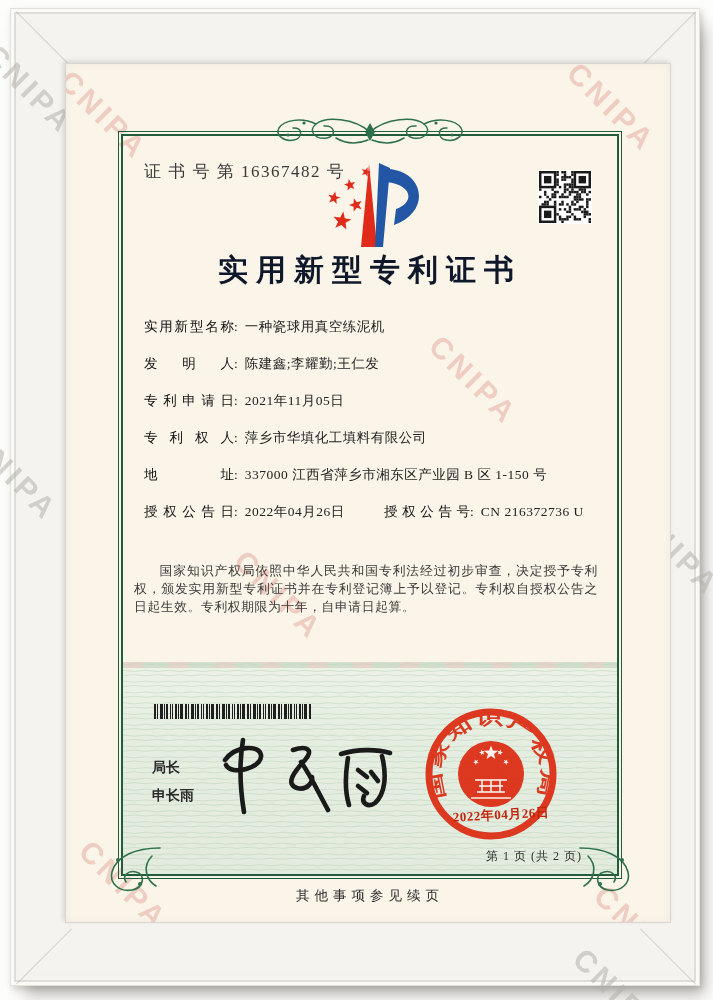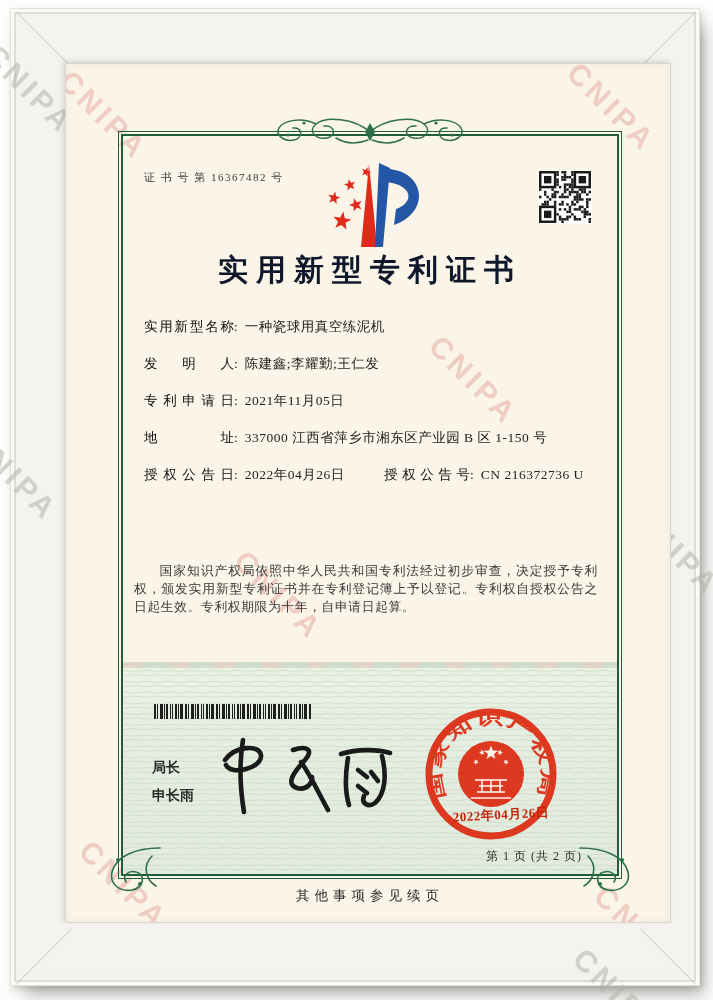--- a/index.html
+++ b/index.html
@@ -48,21 +48,21 @@
 
   
   .band { position:absolute; left:4px; right:4px; top:530px; bottom:4px;
     background:linear-gradient(#edf2e7 0%, #e6eee1 30%, #e2ebdd 100%); overflow:hidden; }
   .band svg { position:absolute; inset:0; width:100%; height:100%; }
   .band .tint-strip { position:absolute; left:0; right:0; top:0; height:6px; opacity:.7;
     background:repeating-linear-gradient(90deg, rgba(205,118,108,.35) 0 20px, rgba(125,160,122,.35) 20px 46px); }
 
   
   .flourish { position:absolute; z-index:3; }
-  .cert-no { position:absolute; left:78px; top:106px; font-size:11px; letter-spacing:1.5px; color:#3a3a3a; }
+  .cert-no { position:absolute; left:78px; top:96px; font-size:17px; letter-spacing:1.5px; color:#3a3a3a; }
   .logo { position:absolute; left:256px; top:95px; }
   .qr { position:absolute; left:472px; top:106px; background:#fff; padding:1px; }
   .title { position:absolute; left:52px; top:186px; width:504px; text-align:center;
     font-size:30px; font-weight:700; letter-spacing:8px; color:#0f172a; }
 
   
   .rows { position:absolute; left:78px; top:243px; width:466px; font-size:13.5px; color:#1c1c1c;margin-top:9px; }
   .row { line-height:22px; margin-bottom:15px; position:relative; white-space:nowrap; }
   .fl { display:inline-block; width:90px; text-align:justify; text-align-last:justify; color:#111; }
   .colon { margin-right:7px; }
@@ -350,20 +350,23 @@
         <div class="row">
           <span class="fl">实用新型名称</span><span class="colon">:</span><span class="fv">一种瓷球用真空练泥机</span>
         </div>
         <div class="row">
           <span class="fl">发明人</span><span class="colon">:</span><span class="fv">陈建鑫;李耀勤;王仁发</span>
         </div>
         <div class="row">
           <span class="fl">专利申请日</span><span class="colon">:</span><span class="fv">2021年11月05日</span>
         </div>
         <div class="row">
+          <span class="fl">专利权人</span><span class="colon">:</span><span class="fv">萍乡市华填化工填料有限公司</span>
+        </div>
+        <div class="row">
           <span class="fl">地址</span><span class="colon">:</span><span class="fv">337000 江西省萍乡市湘东区产业园 B 区 1-150 号</span>
         </div>
         <div class="row">
           <span class="fl">授权公告日</span><span class="colon">:</span><span class="fv">2022年04月26日</span>
           <span class="grant2">
             <span class="fl">授权公告号</span><span class="colon">:</span><span class="fv">CN 216372736 U</span>
           </span>
         </div>
       </div>
 

